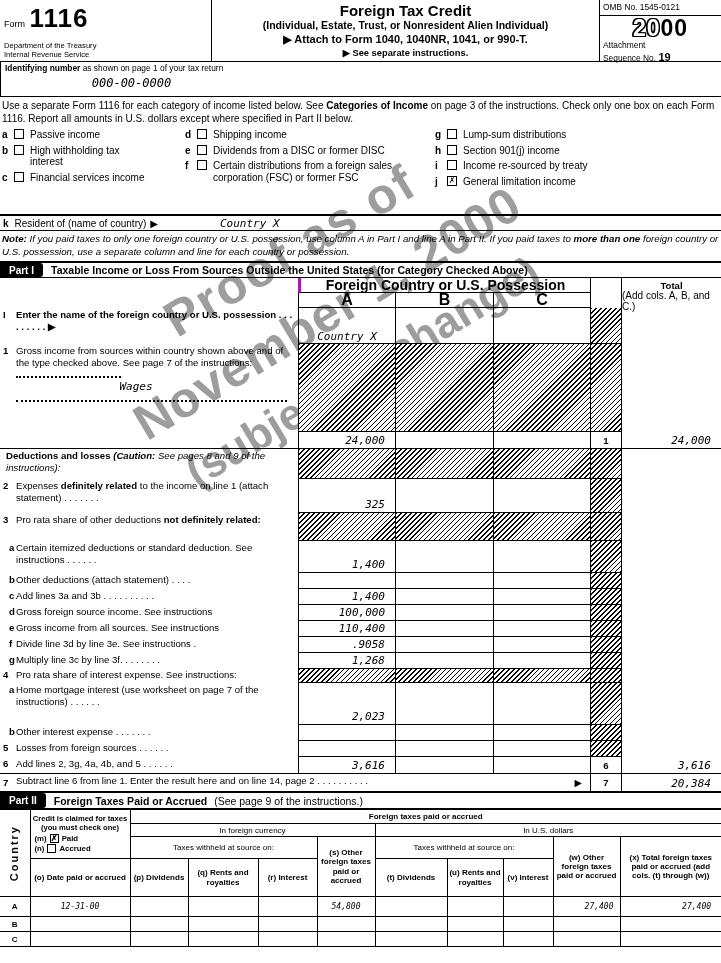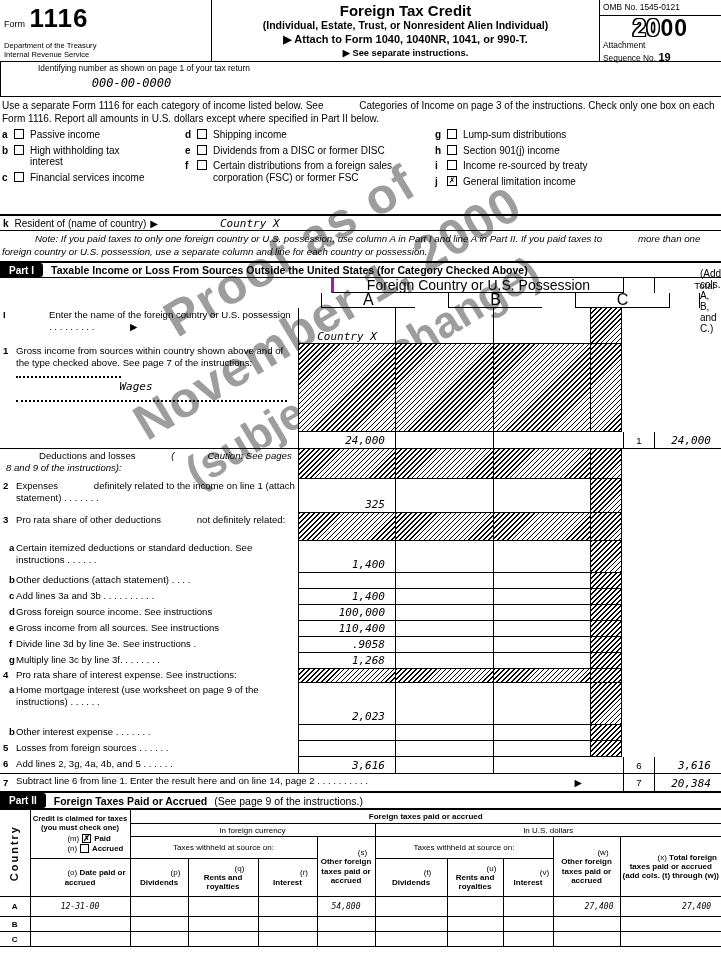--- a/index.html
+++ b/index.html
@@ -1,18 +1,18 @@
 <!DOCTYPE html>
 <html><head>
 <meta charset="utf-8">
 <style>
   * { margin:0; padding:0; box-sizing:border-box; }
   html,body { width:721px; }
   body { height:963px; font-family:"Liberation Sans",sans-serif; color:#000; background:#fff; position:relative; overflow:hidden; }
-  .b { font-weight:normal;margin-left:33px; }
+  .b { font-weight:bold; }
   .i { font-style:italic; }
   .fill { font-family:"DejaVu Sans Mono",monospace; font-style:italic; font-size:11px; white-space:nowrap; }
   .hx { background:repeating-linear-gradient(135deg,#000 0,#000 1px,#fff 1px,#fff 3.5px); }
   .cbx { display:inline-block; width:10px; height:10px; border:1.4px solid #000; font-size:8px; line-height:8px; text-align:center; vertical-align:-1px; overflow:hidden; }
   #content { position:relative; z-index:1; }
   
   #wm { position:absolute; z-index:0; top:205px; left:15px; width:620px; transform:rotate(-31deg); text-align:center; color:#9d9d9d; font-weight:bold; line-height:1.45; pointer-events:none; }
   #wm .w1 { font-size:50px; letter-spacing:2px; }
   #wm .w2 { font-size:50px; letter-spacing:1px; }
   #wm .w3 { font-size:44px; }
@@ -418,21 +418,21 @@
       <div class="ca hx bb"></div>
       <div class="cb hx bb"></div>
       <div class="cc hx bb"></div>
       <div class="nm hx bb"></div>
       <div class="tt"></div>
     </div>
 
     <div class="prow" style="height:42px">
       <div class="lab">
         <span class="ln lnl">a</span>
-        <span>Home mortgage interest (use worksheet on page 9 of the instructions)   .   .   .   .   .   .</span>
+        <span>Home mortgage interest (use worksheet on page 7 of the instructions)   .   .   .   .   .   .</span>
       </div>
       <div class="ca bb val">
           <span class="fill">2,023</span>
         </div>
       <div class="cb bb"></div>
       <div class="cc bb"></div>
       <div class="nm hx bb"></div>
       <div class="tt"></div>
     </div>
 

